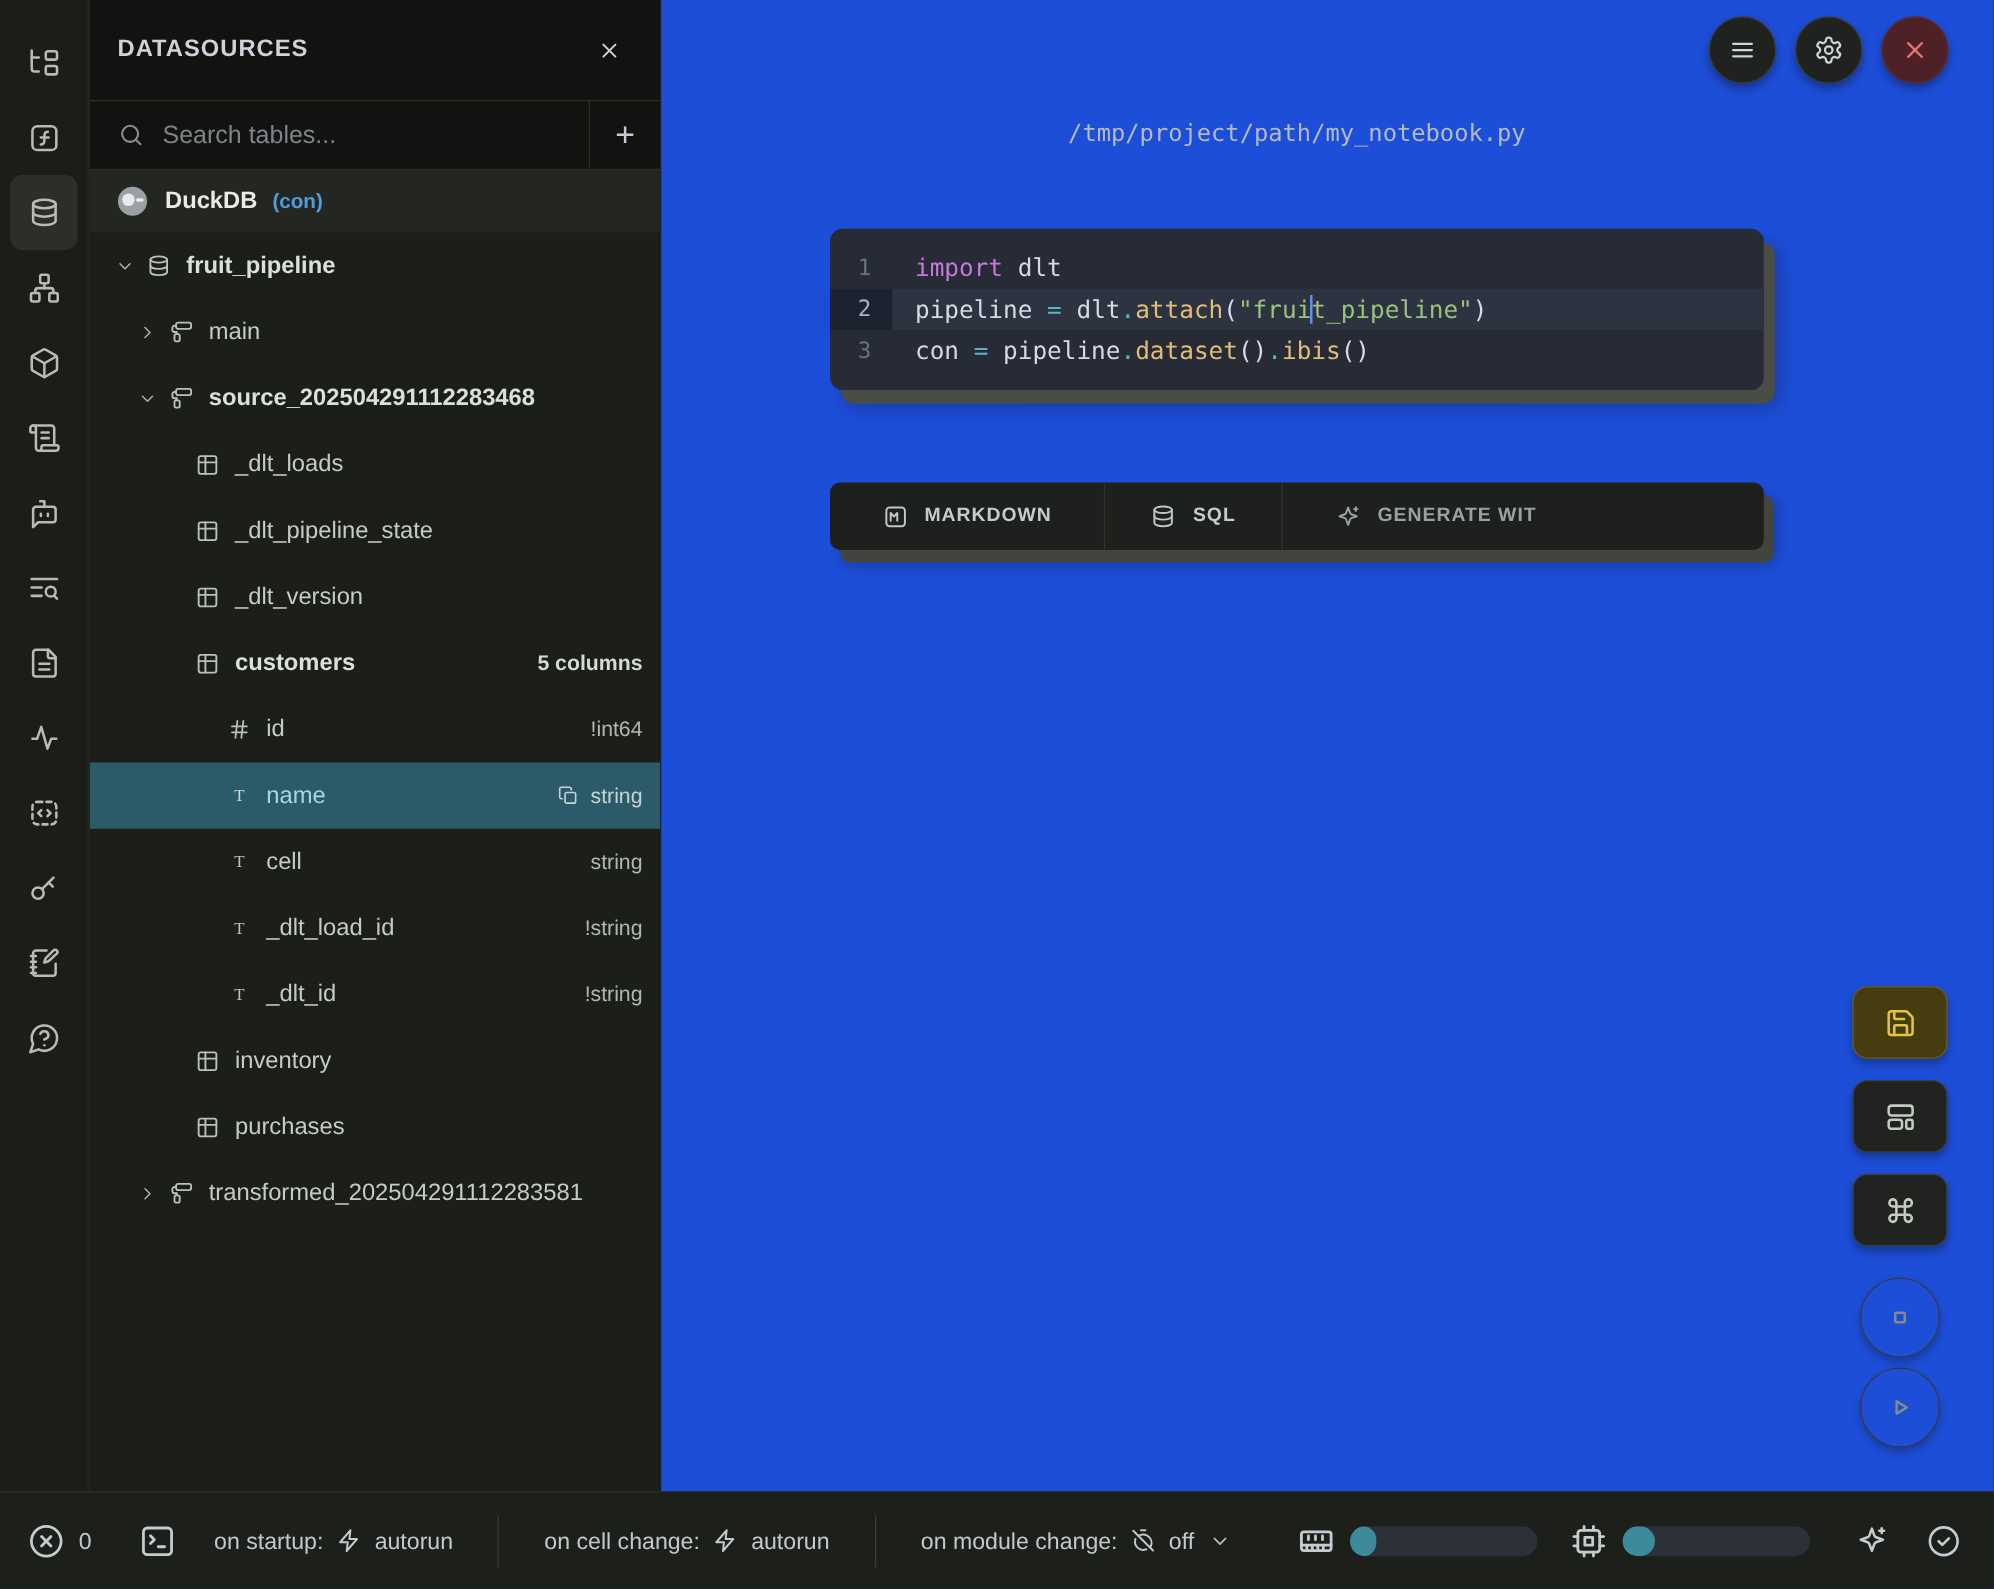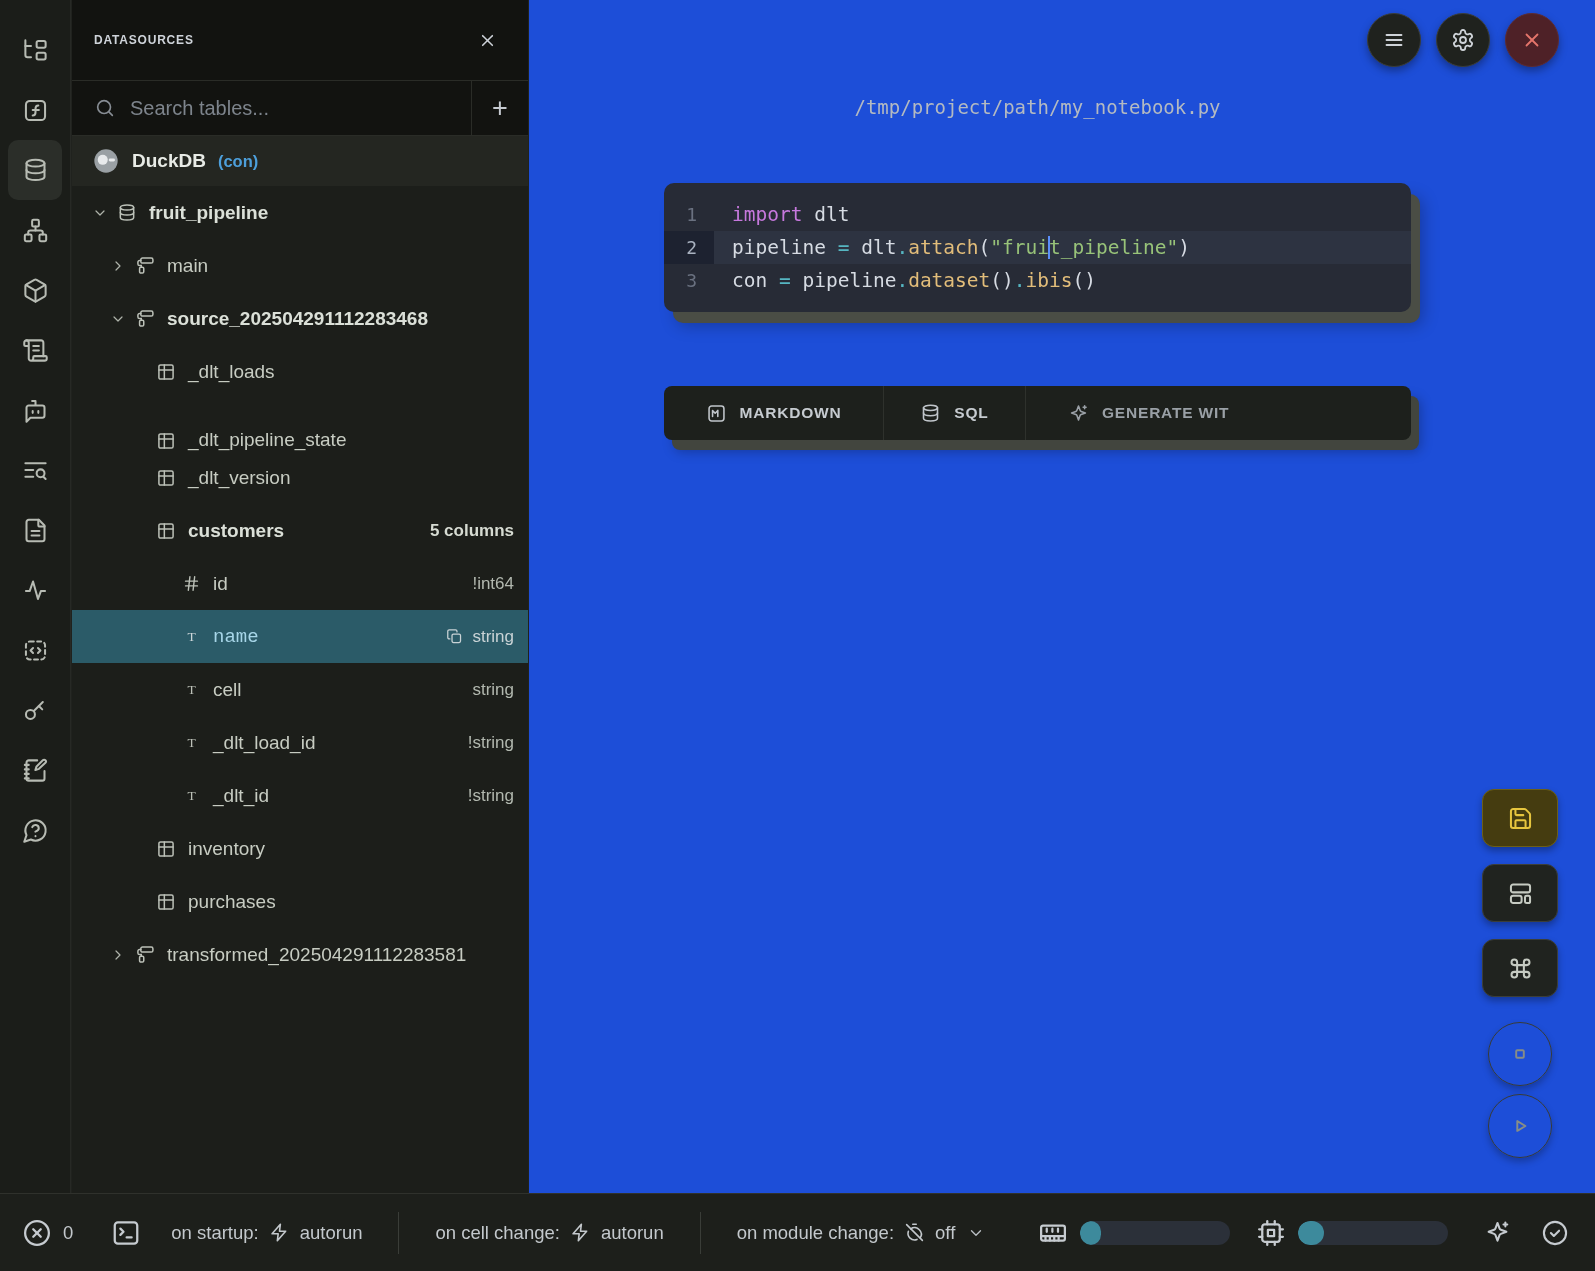--- a/index.html
+++ b/index.html
@@ -21,21 +21,21 @@
     display:flex; flex-direction:column; align-items:center; padding-top:20px;
   }
   .rail-item { width:54px; height:60px; display:flex; align-items:center; justify-content:center;
     color:#b7bbb3; border-radius:10px; flex:none; cursor:pointer; }
   .rail-item.active { background:#2b2e29; }
   .rail-item svg { width:27px; height:27px; }
 
   
   .panel { position:absolute; left:72px; top:0; width:456px; height:1193px; background:#1c1e1a; }
   .panel-header { height:80px; background:#121310; display:flex; align-items:center; padding:0 30px 0 22px; }
-  .panel-title { flex:1; font-size:12px; font-weight:bold; letter-spacing:.8px; color:#ced3d9; }
+  .panel-title { flex:1; font-size:19px; font-weight:bold; letter-spacing:.8px; color:#ced3d9; }
   .close-x { color:#ced3d9; cursor:pointer; }
   .close-x svg { width:21px; height:21px; }
   .search-row { height:56px; background:#121310; display:flex; align-items:stretch;
     border-top:1px solid #2a2c27; border-bottom:1px solid #2a2c27; }
   .search-box { flex:1; display:flex; align-items:center; gap:14px; padding-left:22px; }
   .s-ic { color:#878d94; } .s-ic svg { width:22px; height:22px; }
   .search-input { flex:1; background:transparent; border:none; outline:none;
     color:#aeb4bb; font-size:20px; font-family:"Liberation Sans",sans-serif; }
   .search-input::placeholder { color:#7d848c; }
   .add-btn { width:57px; border-left:1px solid #2a2c27; display:flex; align-items:center;
@@ -50,21 +50,21 @@
     color:#c7ccc2; font-size:19px; cursor:pointer; }
   .chev { color:#aeb3aa; margin-right:9px; } .chev svg { width:16px; height:16px; }
   .ticon { color:#bcc1b8; margin-right:12px; } .ticon svg { width:20px; height:20px; }
   .ticon.small svg { width:19px; height:19px; }
   .tree-row.bold .tlabel { font-weight:bold; color:#dbe0d8; }
   .spacer { flex:1; }
   .tmeta { color:#b2b8af; font-size:17px; }
   .tmeta.boldmeta { font-weight:bold; color:#d6dbd2; }
   .micon { color:#c9d3d6; margin-right:9px; } .micon svg { width:17px; height:17px; }
   .tree-row.selected { background:#2b5b68; }
-  .tree-row.selected .tlabel { color:#a7d6e8;font-family:Liberation Mono, monospace; }
+  .tree-row.selected .tlabel { color:#a7d6e8; }
   .tree-row.selected .ticon { color:#ccd6d9; }
   .tree-row.selected .tmeta { color:#c9d3d6; }
 
   
   .main { position:absolute; left:529px; top:0; right:0; height:1193px; background:#1d4ed8; }
   .winbtns { position:absolute; top:13px; right:36px; display:flex; gap:15px; }
   .wbtn { width:54px; height:54px; border-radius:50%; background:#1f221e;
     border:1px solid #3a3d38; display:flex; align-items:center; justify-content:center;
     color:#ced3d8; box-shadow:0 4px 8px rgba(0,0,0,.35); cursor:pointer; }
   .wbtn svg { width:24px; height:24px; }
@@ -359,21 +359,21 @@
         <span class="ticon">
           <svg viewBox="0 0 24 24" fill="none" stroke="currentColor" stroke-width="1.8" stroke-linecap="round" stroke-linejoin="round">
             <rect x="3.5" y="3.5" width="17" height="17" rx="2"></rect>
             <path d="M3.5 9.5h17"></path>
             <path d="M10 3.5v17"></path>
           </svg>
         </span>
         <span class="tlabel">_dlt_loads</span>
         <span class="spacer"></span>
       </div>
-      <div class="tree-row" style="padding-left: 84px; align-items: flex-end;">
+      <div class="tree-row" style="padding-left: 84px;">
         <span class="ticon">
           <svg viewBox="0 0 24 24" fill="none" stroke="currentColor" stroke-width="1.8" stroke-linecap="round" stroke-linejoin="round">
             <rect x="3.5" y="3.5" width="17" height="17" rx="2"></rect>
             <path d="M3.5 9.5h17"></path>
             <path d="M10 3.5v17"></path>
           </svg>
         </span>
         <span class="tlabel">_dlt_pipeline_state</span>
         <span class="spacer"></span>
       </div>

